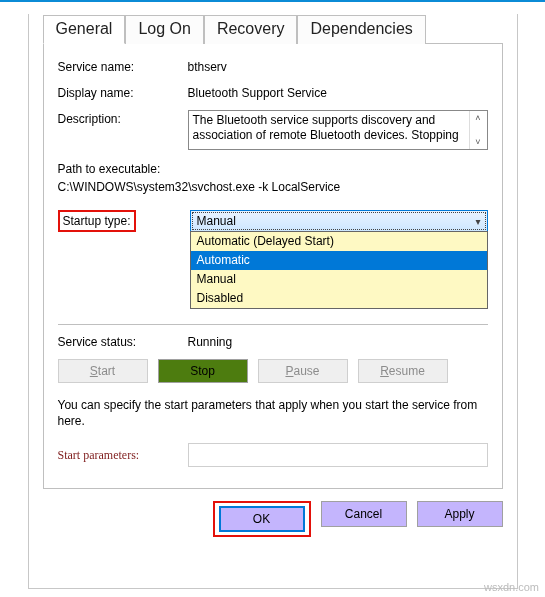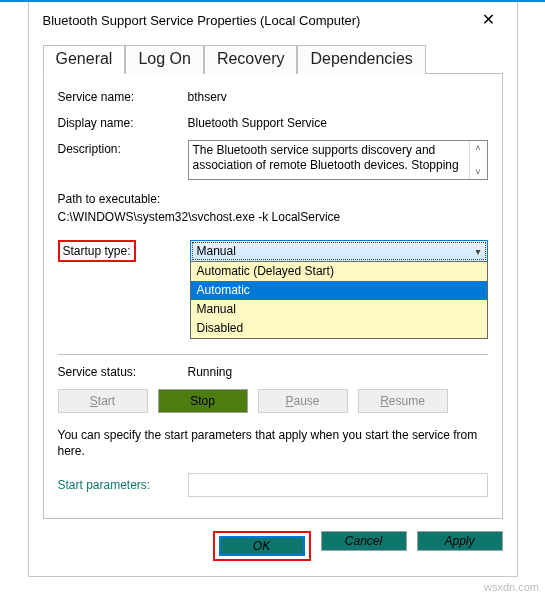--- a/index.html
+++ b/index.html
@@ -155,64 +155,59 @@
     color: #000;
   }
   .btn.disabled {
     color: #8c8c8c;
     background: #efefef;
     border-color: #cfcfcf;
   }
   .btn .ul { text-decoration: underline; }
   .helptext { margin-bottom: 14px; line-height: 16px; }
   .param-row { display: flex; align-items: center; }
-  .param-row .lbl { width: 130px; color: #0f766e; }
+  .param-row .lbl { width: 130px; color: #7f1d1d; font-family: Liberation Serif, serif; }
   .param-input {
     flex: 1;
     height: 24px;
     border: 1px solid #cfcfcf;
     background: #fff;
   }
   .dialog-buttons {
     display: flex;
     justify-content: flex-end;
     gap: 10px;
     padding: 12px 14px 0 14px;
   }
   .dlg-btn {
     width: 86px;
-    height: 20px;
+    height: 26px;
     border: 1px solid #a0a0a0;
-    background: #0f766e;
+    background: #c4b5fd;
     display: inline-flex;
     align-items: center;
     justify-content: center;
     font-size: 12px;
-    font-style: italic;
   }
   .ok-wrap .redbox { padding: 3px 4px; display: inline-block; }
   .ok-btn { border: 2px solid #0078d7; }
   .watermark {
     position: absolute;
     bottom: 4px;
     right: 6px;
     font-size: 11px;
     color: #bcbcbc;
     font-family: Arial, sans-serif;
   }
 </style>
 </head>
 <body>
 
 <div class="topline"></div>
 <div class="dialog">
-  <div class="titlebar">
-    <span class="title">Bluetooth Support Service Properties (Local Computer)</span>
-    <span class="close">✕</span>
-  </div>
 
   <div class="tabs">
     <div class="tab active">General</div>
     <div class="tab">Log On</div>
     <div class="tab">Recovery</div>
     <div class="tab">Dependencies</div>
   </div>
 
   <div class="tabpanel">
 

